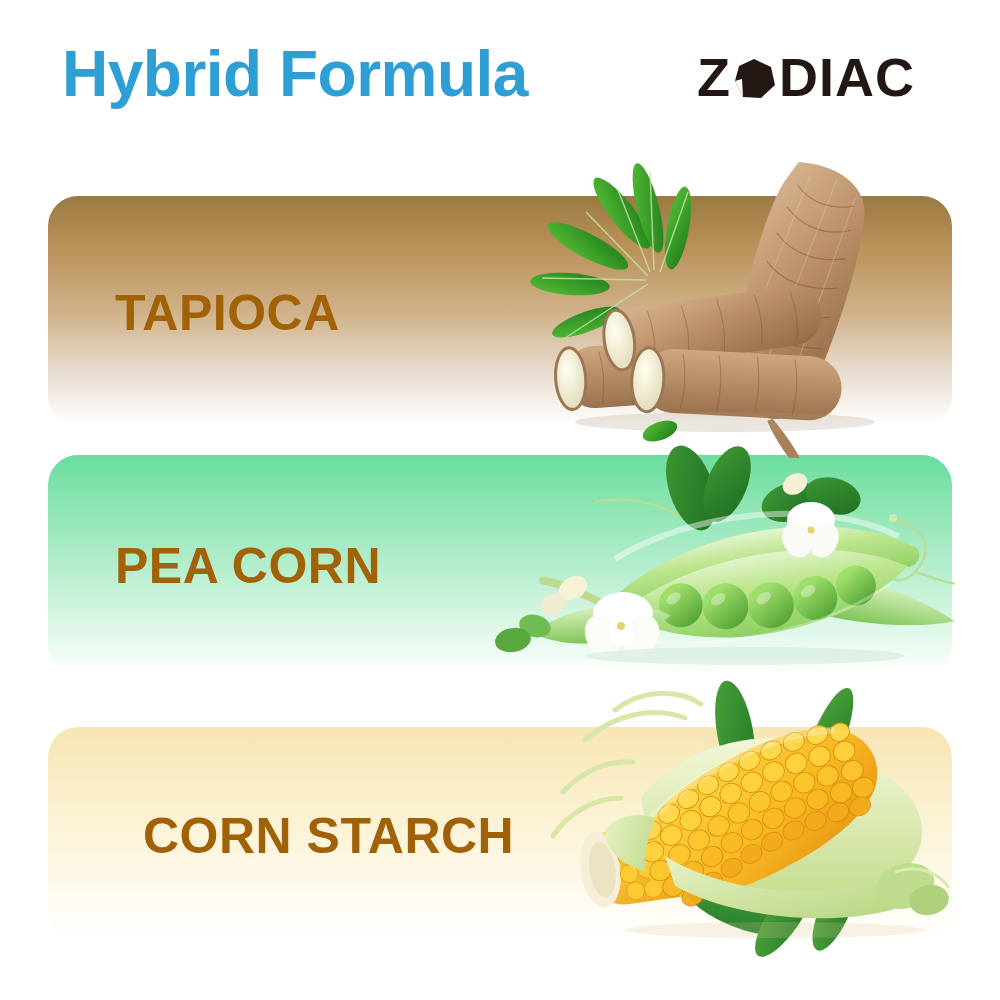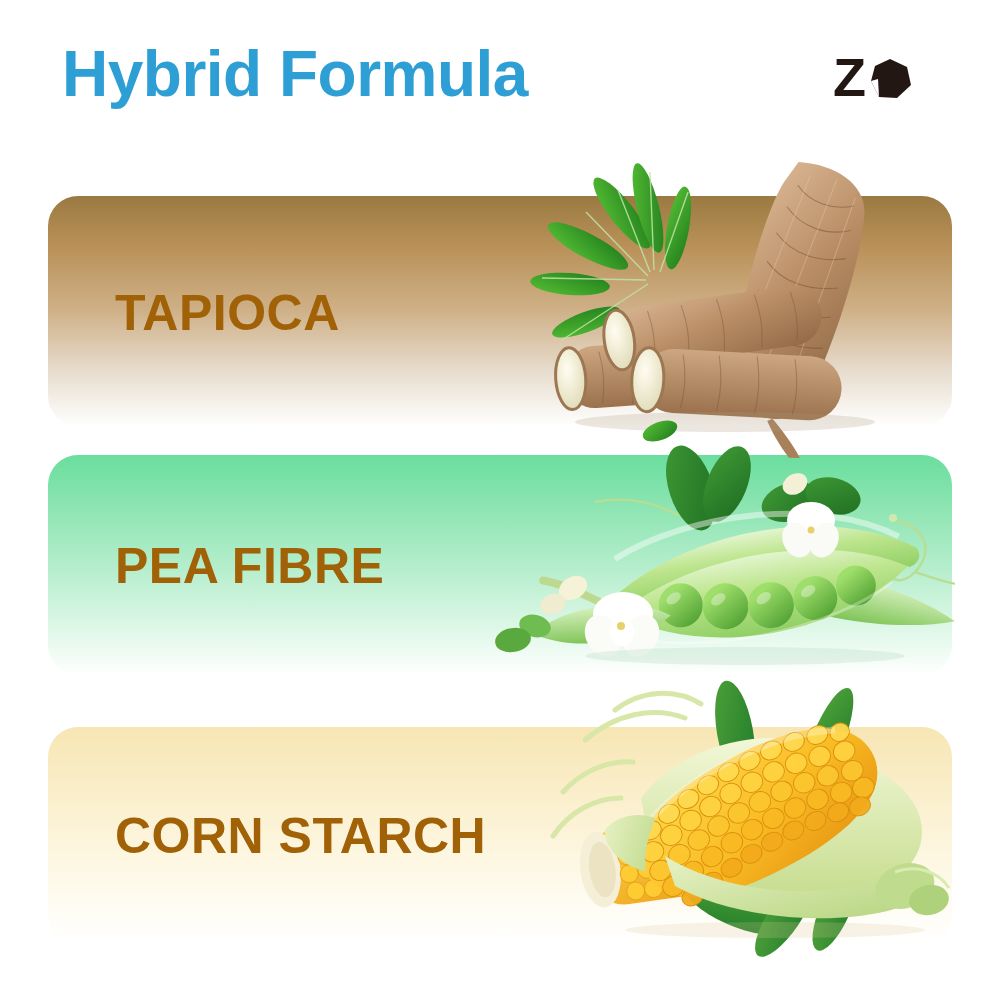--- a/index.html
+++ b/index.html
@@ -89,21 +89,21 @@
     z-index: 4;
     pointer-events: none;
   }
 
   #card-tapioca { top: 196px; height: 230px; }
   #card-pea     { top: 455px; height: 220px; }
   #card-corn    { top: 727px; height: 218px; }
 
   #label-tapioca { top: 288px; }
   #label-pea     { top: 541px; }
-  #label-corn    { top: 811px; }
+  #label-corn    { top: 811px; margin-left: 28px; }
 
   
   #art-tapioca { left: 500px; top: 150px; width: 450px; height: 285px; }
   #art-pea     { left: 495px; top: 440px; width: 505px; height: 235px; }
   #art-corn    { left: 545px; top: 680px; width: 455px; height: 262px; }
 
   svg { display: block; overflow: visible; }
 </style>
 </head>
 <body>
@@ -112,20 +112,23 @@
 
   <div class="page-title" style="color:#2e9fd4">Hybrid Formula</div>
 
   <div class="brand-logo">
     <span class="brand-z">Z</span>
     <span class="brand-o">
       <svg width="44" height="44" viewBox="0 0 44 44">
         <polygon points="21,2 38,10 42,28 28,41 10,40 2,24 6,9" fill="#231714"></polygon>
         <path d="M2,24 L9,22 L10,40 Z" fill="#ffffff"></path>
       </svg>
+    </span>
+    <span class="brand-a-wrap">
+      <span class="brand-rest">DIAC</span>
     </span>
   </div>
 
   <div class="card" id="card-tapioca">
     <div class="card-bg" style="background:linear-gradient(to bottom,#9a7a42 0%,#b99158 22%,#cfb188 50%,#e7dccd 76%,#ffffff 100%);"></div>
   </div>
   <div class="card-label" id="label-tapioca">TAPIOCA</div>
 
   <div class="card-art" id="art-tapioca">
     <svg width="450" height="285" viewBox="0 0 450 285">
@@ -230,21 +233,21 @@
 
       <ellipse cx="225" cy="272" rx="150" ry="10" fill="#b09a7e" opacity="0.25"></ellipse>
 
       <ellipse cx="160" cy="281" rx="18" ry="9" transform="rotate(-20 160 281)" fill="url(#leafG)"></ellipse>
     </svg>
   </div>
 
   <div class="card" id="card-pea">
     <div class="card-bg" style="background:linear-gradient(to bottom,#6ade9e 0%,#8fe5b3 25%,#b6eecd 52%,#ddf7e6 78%,#ffffff 100%);"></div>
   </div>
-  <div class="card-label" id="label-pea">PEA FIBRE</div>
+  <div class="card-label" id="label-pea">PEA CORN</div>
 
   <div class="card-art" id="art-pea">
     <svg width="505" height="235" viewBox="0 0 505 235">
       <defs>
         <linearGradient id="podG" x1="0" y1="0" x2="0" y2="1">
           <stop offset="0%" stop-color="#e3f5cf"></stop>
           <stop offset="40%" stop-color="#bde58d"></stop>
           <stop offset="100%" stop-color="#8fcf64"></stop>
         </linearGradient>
         <linearGradient id="podG2" x1="0" y1="0" x2="0" y2="1">

